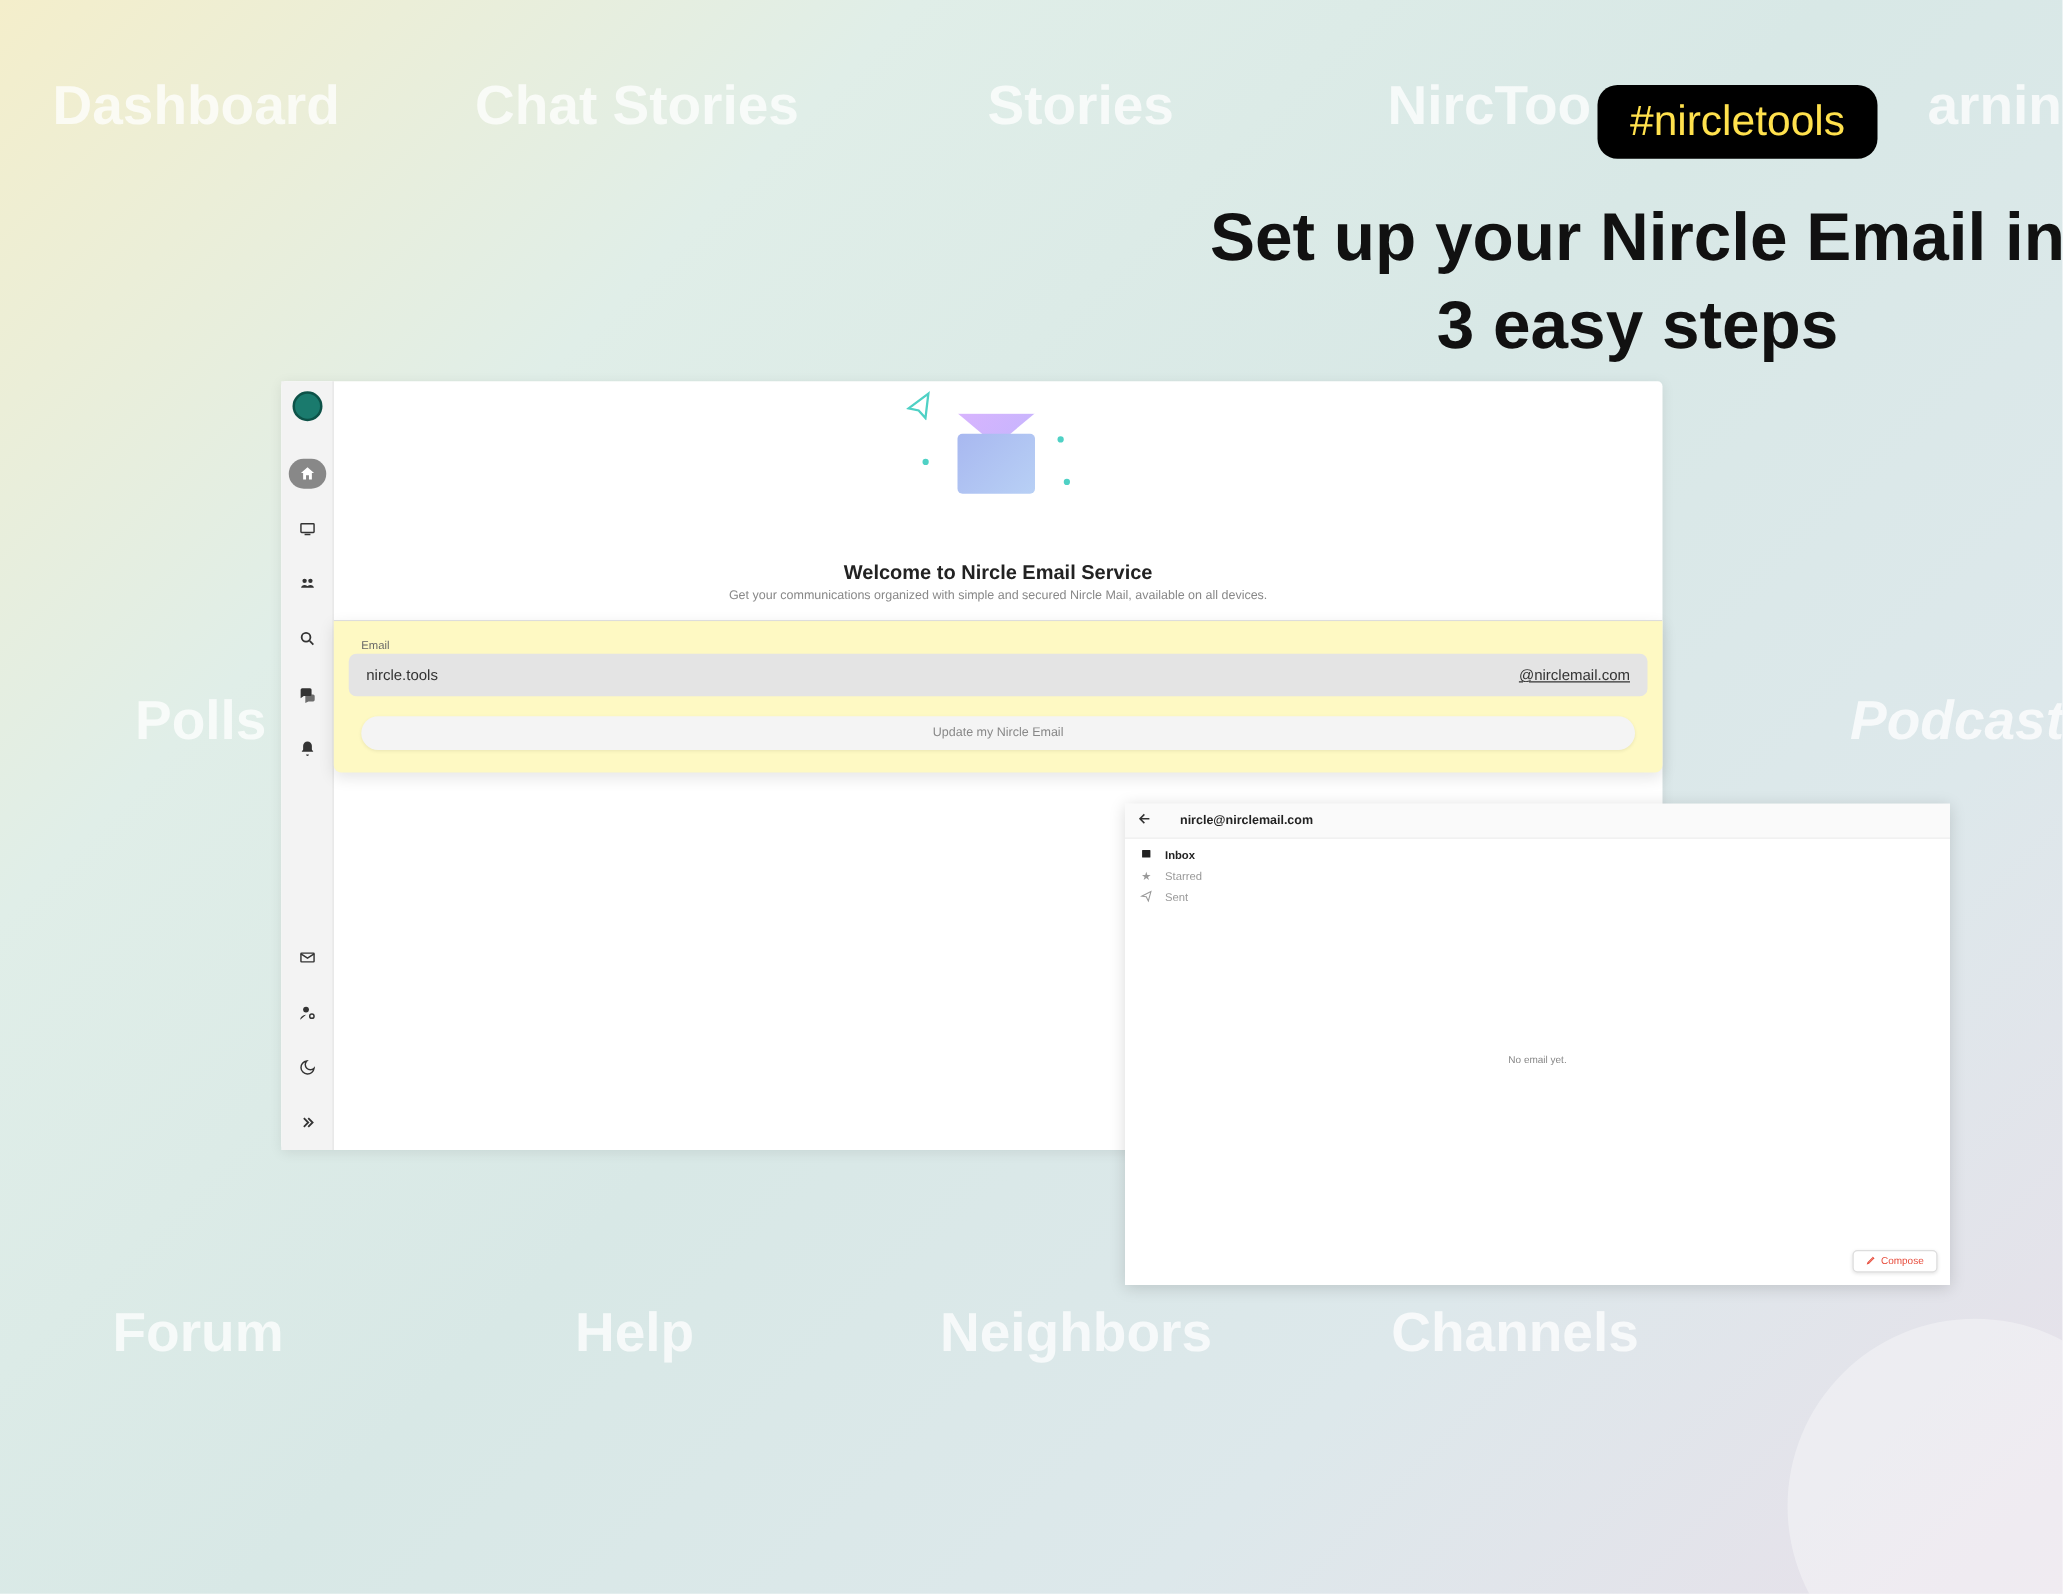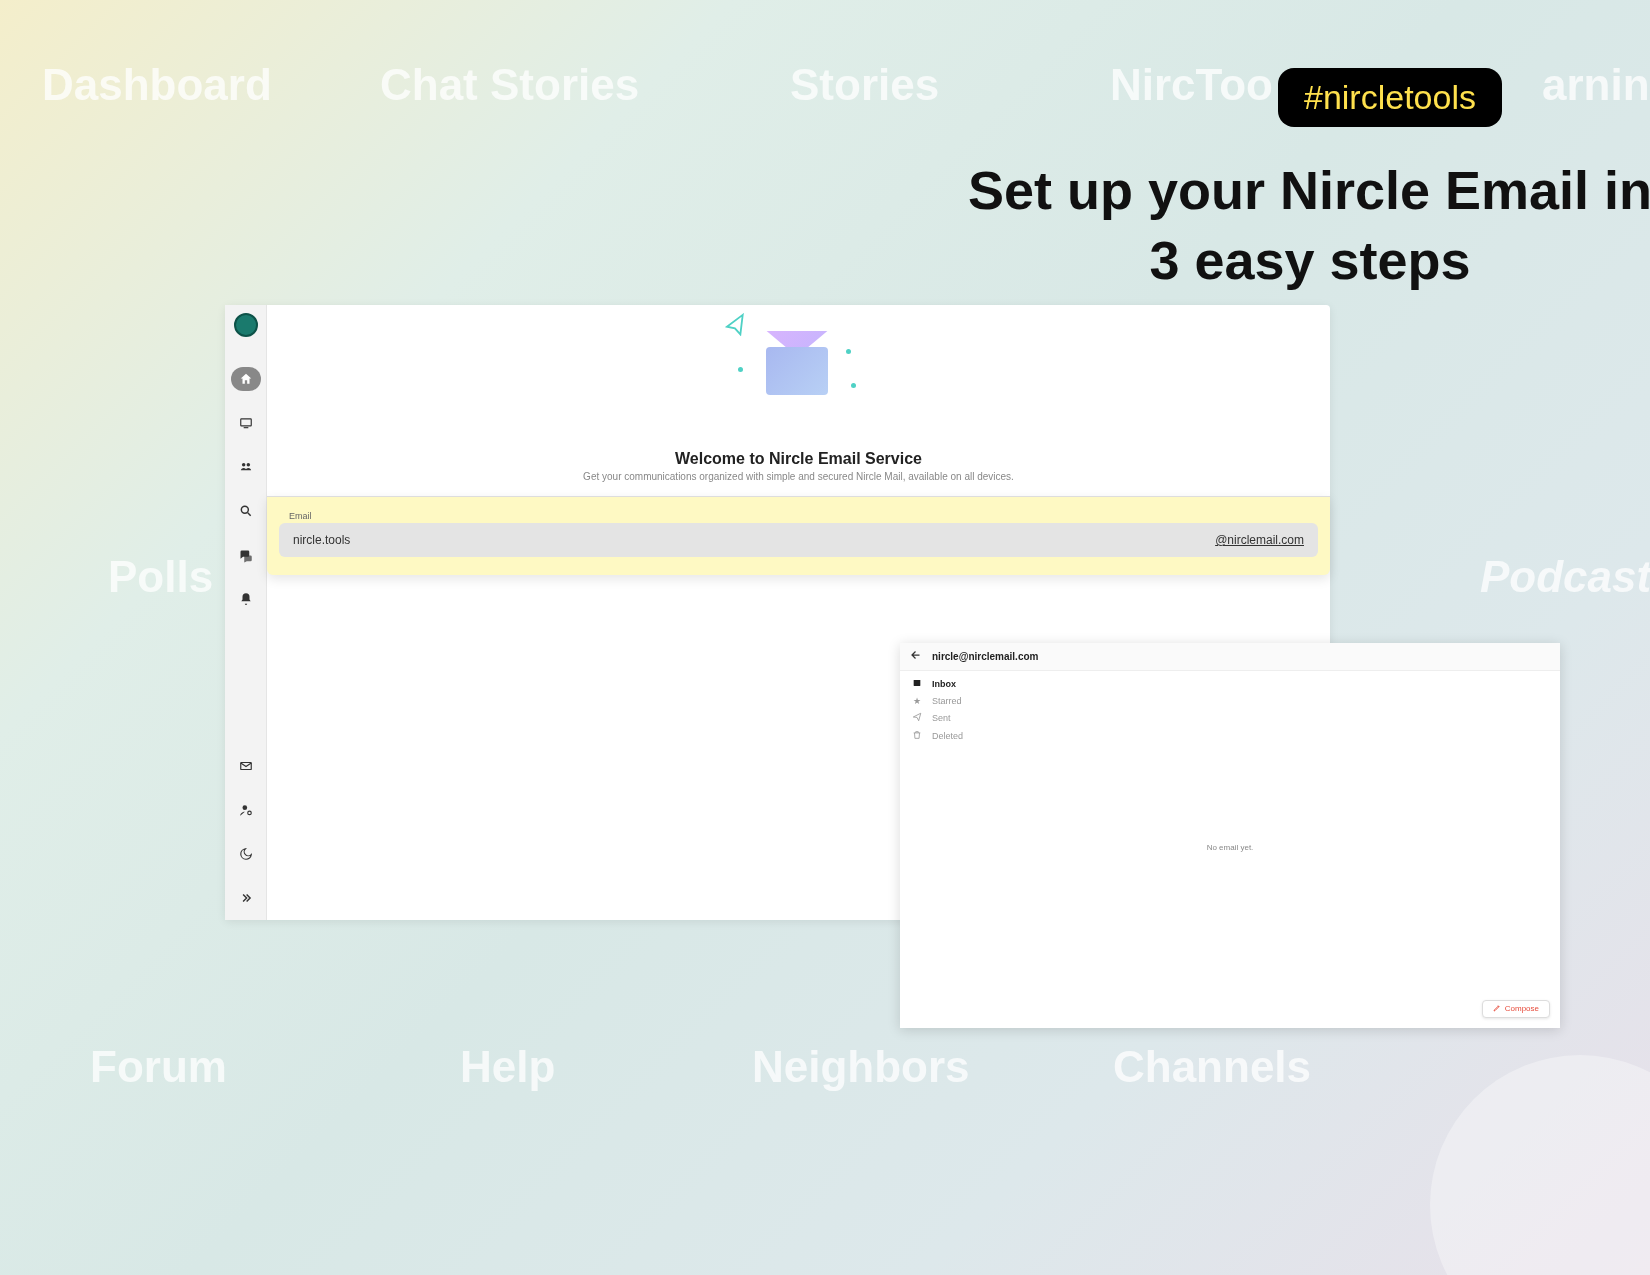--- a/index.html
+++ b/index.html
@@ -215,21 +215,21 @@
   width: 660px;
   height: 385px;
   background: #fff;
   box-shadow: 0 2px 12px rgba(0,0,0,0.15);
 }
 .p2-header {
   display: flex;
   align-items: center;
   padding: 6px 10px;
   border-bottom: 1px solid #eee;
-  gap: 10px;
+  gap: 22px;
   background: #fafafa;
 }
 .p2-back {
   font-size: 12px;
   color: #333;
   cursor: pointer;
 }
 .p2-email {
   font-size: 10px;
   font-weight: 700;
@@ -393,20 +393,21 @@
     </div>
   </div>
   <div class="welcome-title">Welcome to Nircle Email Service</div>
   <div class="welcome-sub">Get your communications organized with simple and secured Nircle Mail, available on all devices.</div>
   <div class="email-card">
     <div class="email-label">Email</div>
     <div class="email-row">
       <input type="text" value="nircle.tools" style="">
       <span class="email-suffix">@nirclemail.com</span>
     </div>
+    <button class="update-btn">Update my Nircle Email</button>
   </div>
 </div>
 
 <div class="panel2">
   <div class="p2-header">
     <span class="p2-back">
       <svg width="12" height="12" viewBox="0 0 24 24" fill="none" stroke="currentColor" stroke-width="2.5">
           <path d="M19 12H5m6-7l-7 7 7 7"></path>
         </svg>
     </span>
@@ -426,28 +427,20 @@
       <span>Starred</span>
     </div>
     <div class="folder">
       <span class="folder-icon">
         <svg width="10" height="10" viewBox="0 0 24 24" fill="none" stroke="currentColor" stroke-width="2">
             <path d="M3 12l18-9-5 18-4-8-9-1z"></path>
           </svg>
       </span>
       <span>Sent</span>
     </div>
-    <div class="folder">
-      <span class="folder-icon">
-        <svg width="10" height="10" viewBox="0 0 24 24" fill="none" stroke="currentColor" stroke-width="2">
-            <path d="M4 7h16M9 7V4h6v3M6 7l1 13h10l1-13"></path>
-          </svg>
-      </span>
-      <span>Deleted</span>
-    </div>
   </div>
   <div class="p2-empty">No email yet.</div>
   <button class="compose-btn">
     <span>
       <svg width="8" height="8" viewBox="0 0 24 24" fill="none" stroke="#e74c3c" stroke-width="2.5">
           <path d="M3 21l3-1 12-12-2-2L4 18l-1 3zM15 5l4 4"></path>
         </svg>
     </span>
     <span>Compose</span>
   </button>

